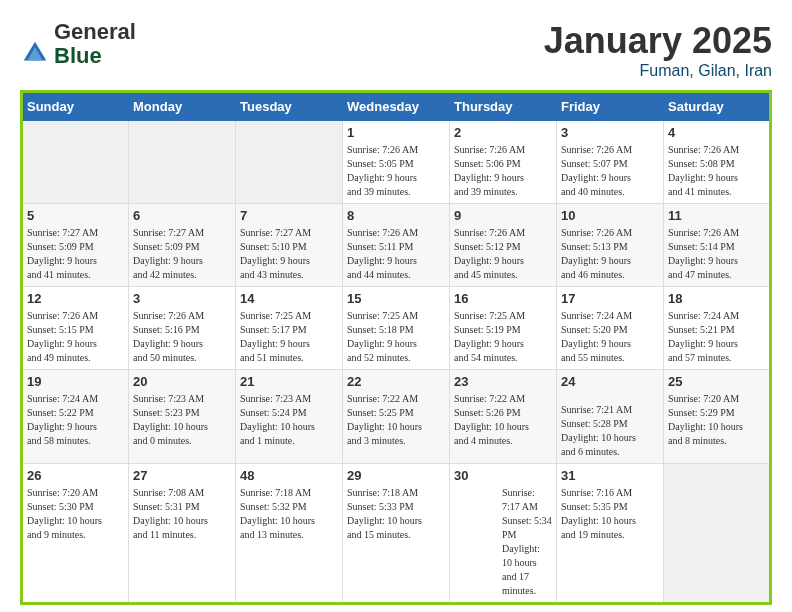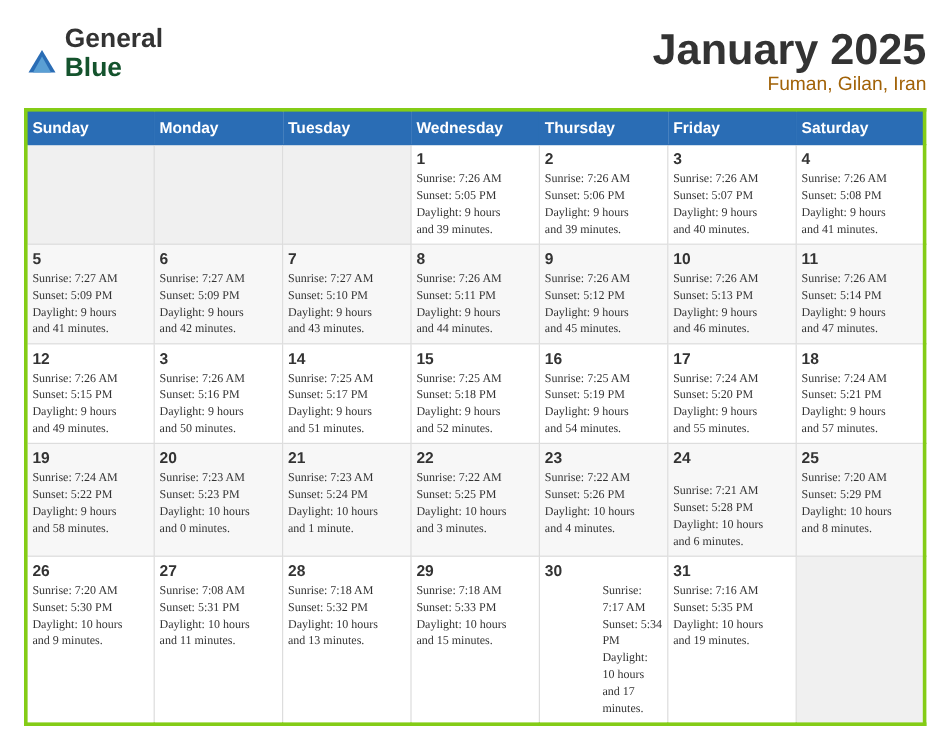--- a/index.html
+++ b/index.html
@@ -36,21 +36,21 @@
       text-align: right;
     }
     .month-title {
       font-size: 36px;
       font-weight: bold;
       color: #333;
       text-align: center;
     }
     .location {
       font-size: 16px;
-      color: #a16207;
+      color: #0c4a6e;
     }
     .calendar {
       width: 100%;
       border-collapse: collapse;
       border: 3px solid #84cc16;
     }
     .calendar th {
       background-color: #2a6db5;
       color: #fff;
       font-size: 13px;
@@ -314,21 +314,21 @@
 and 9 minutes.</div>
         </td>
         <td>
           <span class="day-num">27</span>
           <div class="day-info" style="white-space: pre-line;">Sunrise: 7:08 AM
 Sunset: 5:31 PM
 Daylight: 10 hours
 and 11 minutes.</div>
         </td>
         <td>
-          <span class="day-num">28</span>
+          <span class="day-num">48</span>
           <div class="day-info" style="white-space: pre-line;">Sunrise: 7:18 AM
 Sunset: 5:32 PM
 Daylight: 10 hours
 and 13 minutes.</div>
         </td>
         <td>
           <span class="day-num">29</span>
           <div class="day-info" style="white-space: pre-line;">Sunrise: 7:18 AM
 Sunset: 5:33 PM
 Daylight: 10 hours

